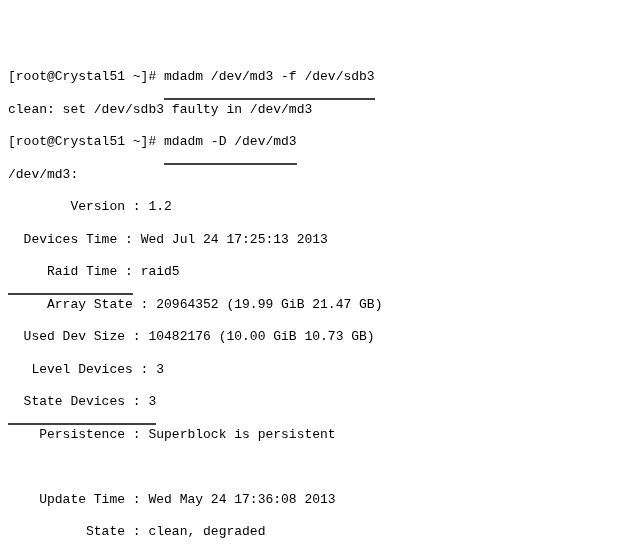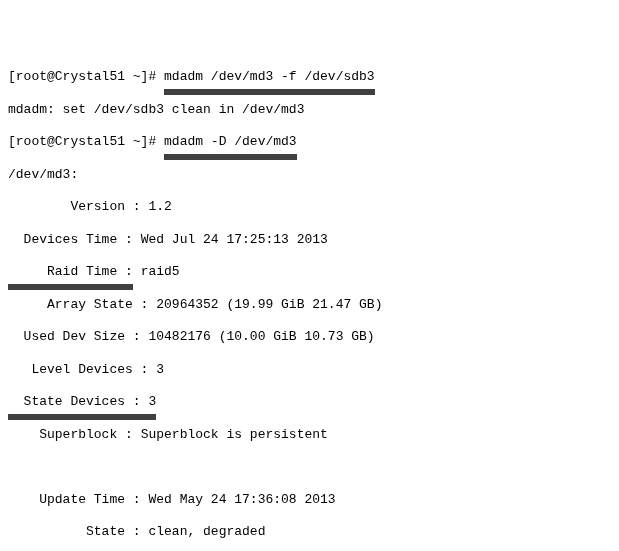--- a/index.html
+++ b/index.html
@@ -7,41 +7,41 @@
     font-size: 13px;
     background: #fff;
     color: #000;
     margin: 0;
     padding: 4px 8px;
     white-space: pre;
     line-height: 1.25;
   }
   .line { position: relative; }
   .u-red {
-    border-bottom: 6px solid #404040;
-    padding-bottom: 5px;
+    border-bottom: 2px solid #404040;
+    padding-bottom: 14px;
   }
 </style>
 </head>
 <body>
 
 
 
 <div class="line"><span>[root@Crystal51 ~]# </span><span class="u-red">mdadm /dev/md3 -f /dev/sdb3</span></div>
-<div class="line">mdadm: set /dev/sdb3 clean in /dev/md3</div>
+<div class="line">clean: set /dev/sdb3 faulty in /dev/md3</div>
 <div class="line"><span>[root@Crystal51 ~]# </span><span class="u-red">mdadm -D /dev/md3</span></div>
 <div class="line">/dev/md3:</div>
 <div class="line"><span>        Version : </span><span>1.2</span></div>
 <div class="line"><span>  Devices Time : </span><span>Wed Jul 24 17:25:13 2013</span></div>
 <div class="line"><span class="u-red">     Raid Time :</span><span> raid5</span></div>
 <div class="line"><span>     Array State : </span><span>20964352 (19.99 GiB 21.47 GB)</span></div>
 <div class="line"><span>  Used Dev Size : </span><span>10482176 (10.00 GiB 10.73 GB)</span></div>
 <div class="line"><span>   Level Devices : </span><span>3</span></div>
 <div class="line"><span class="u-red">  State Devices : </span><span class="u-red">3</span></div>
-<div class="line"><span>    Superblock : </span><span>Superblock is persistent</span></div>
+<div class="line"><span>    Persistence : </span><span>Superblock is persistent</span></div>
 <div class="line"> </div>
 <div class="line"><span>    Update Time : </span><span>Wed May 24 17:36:08 2013</span></div>
 <div class="line"><span>          State : </span><span>clean, degraded</span></div>
 
 
 
 
 
 
 

